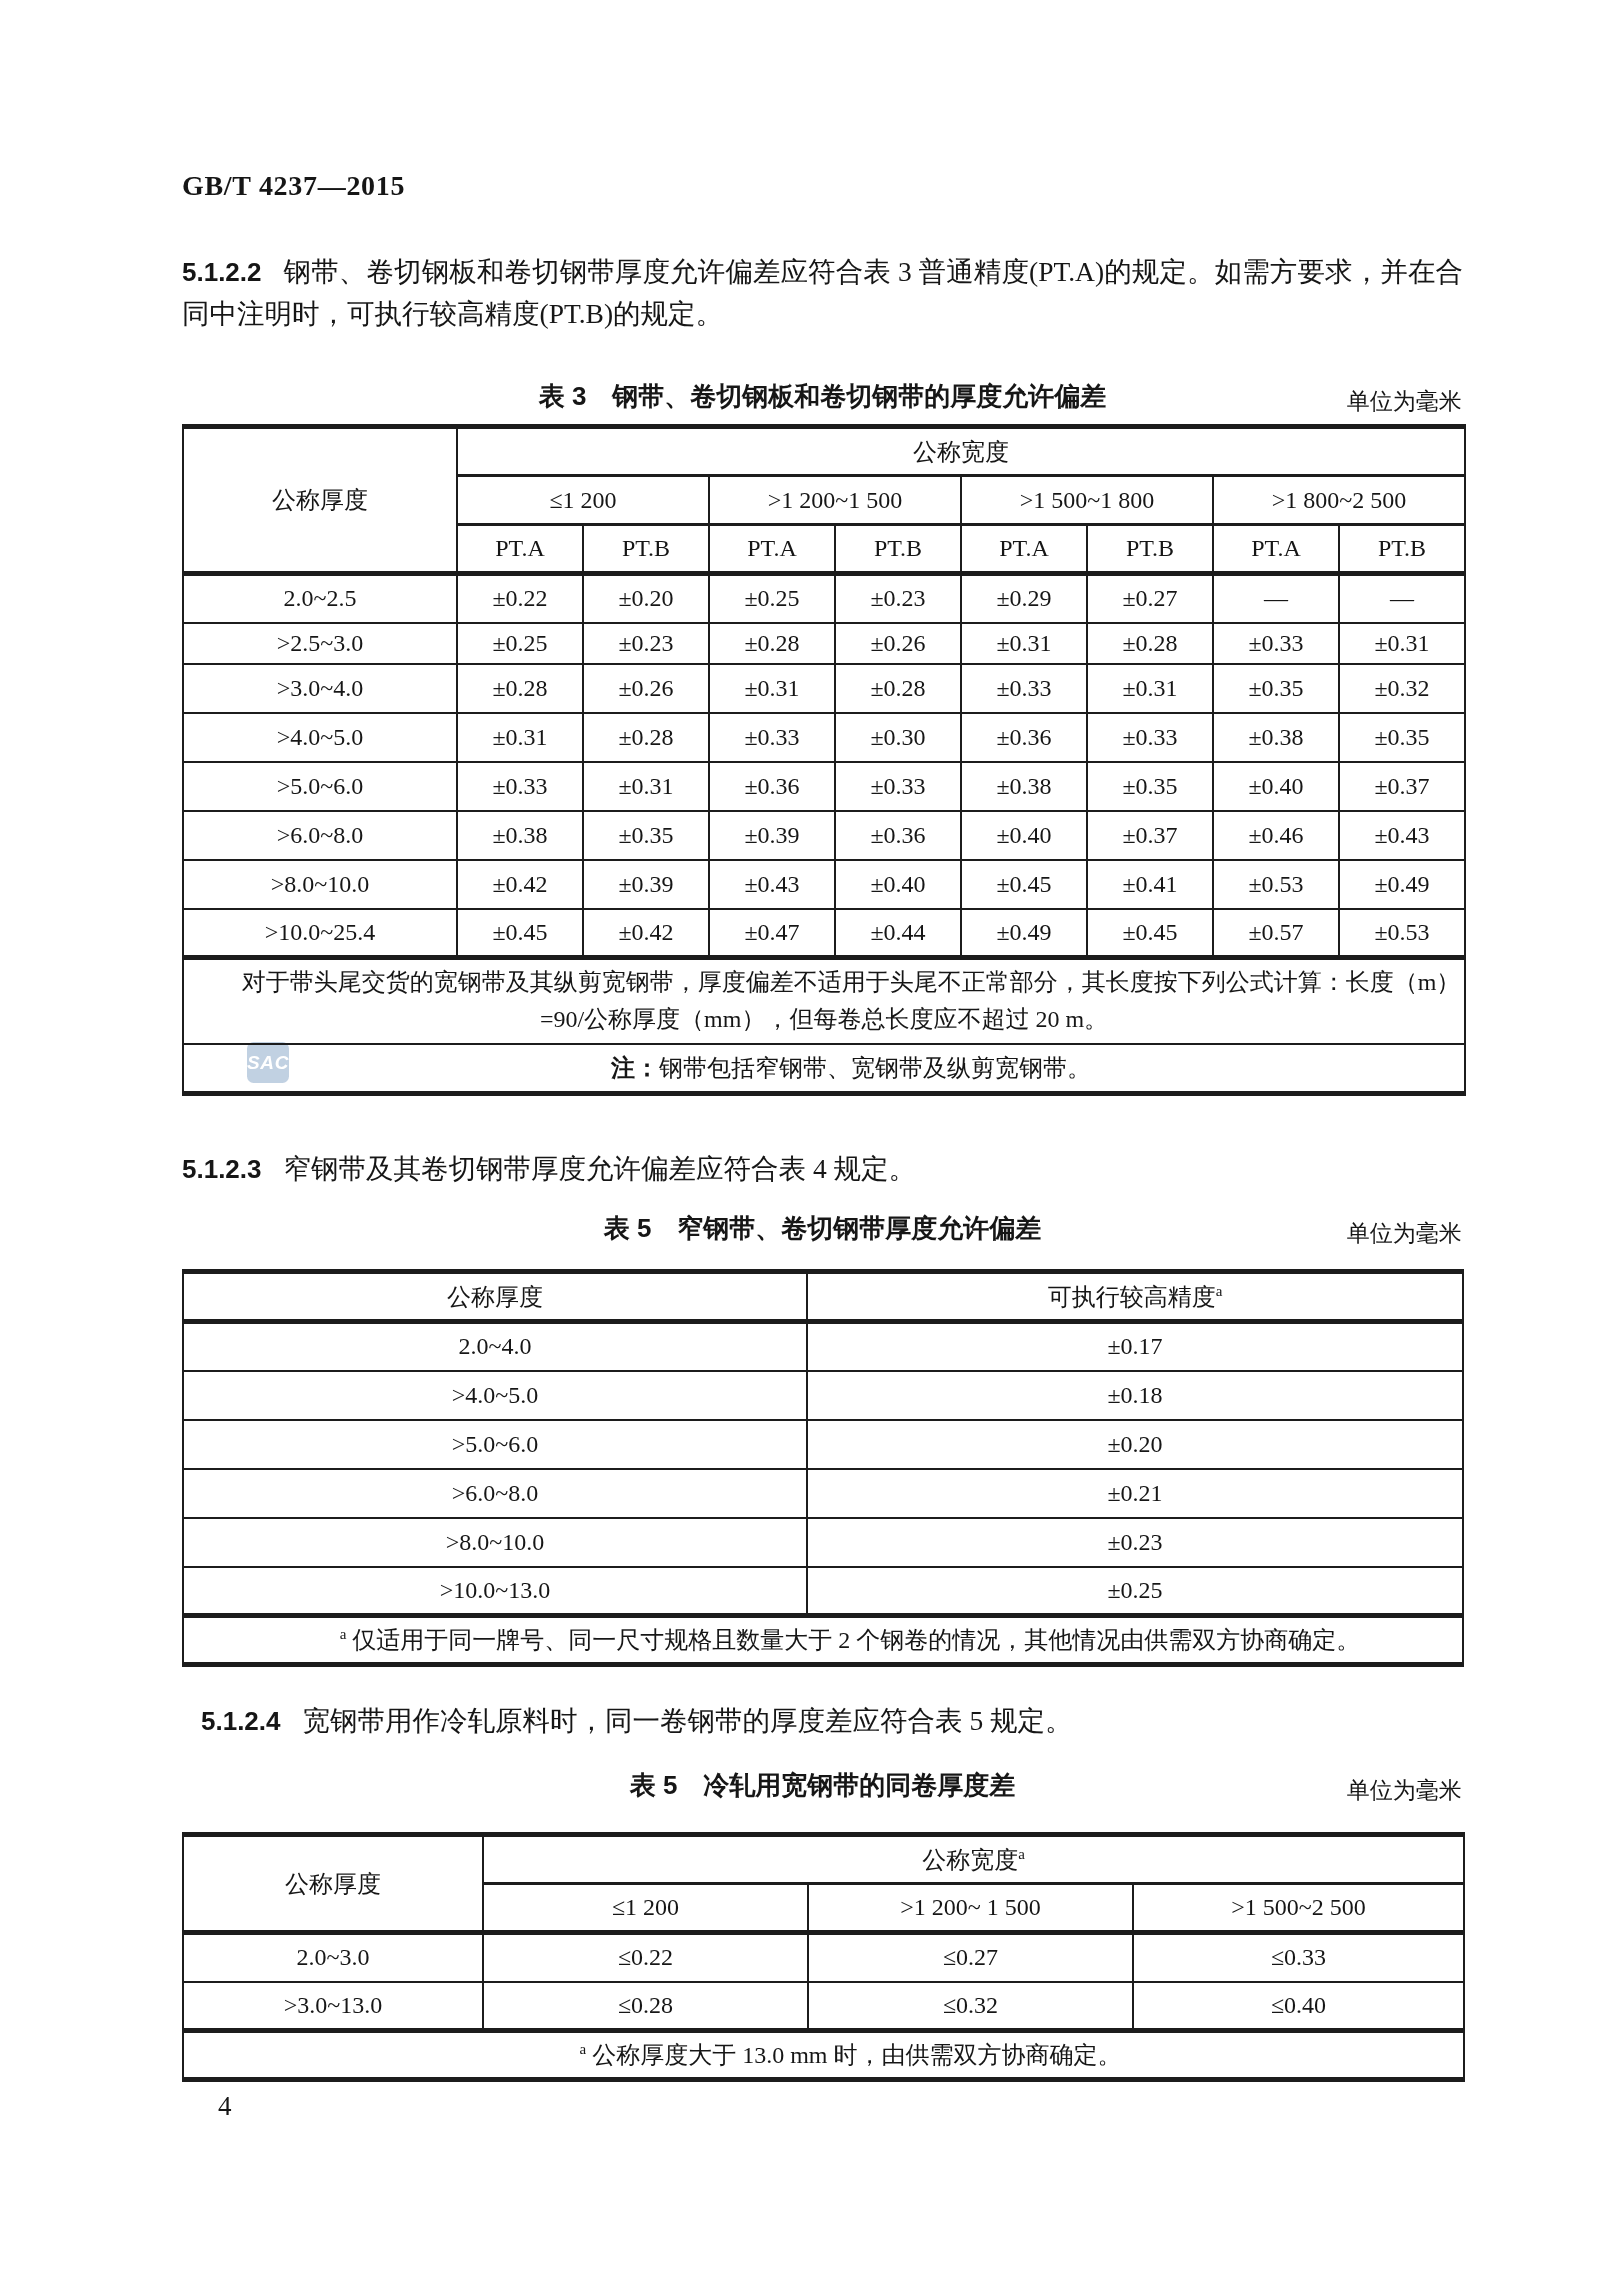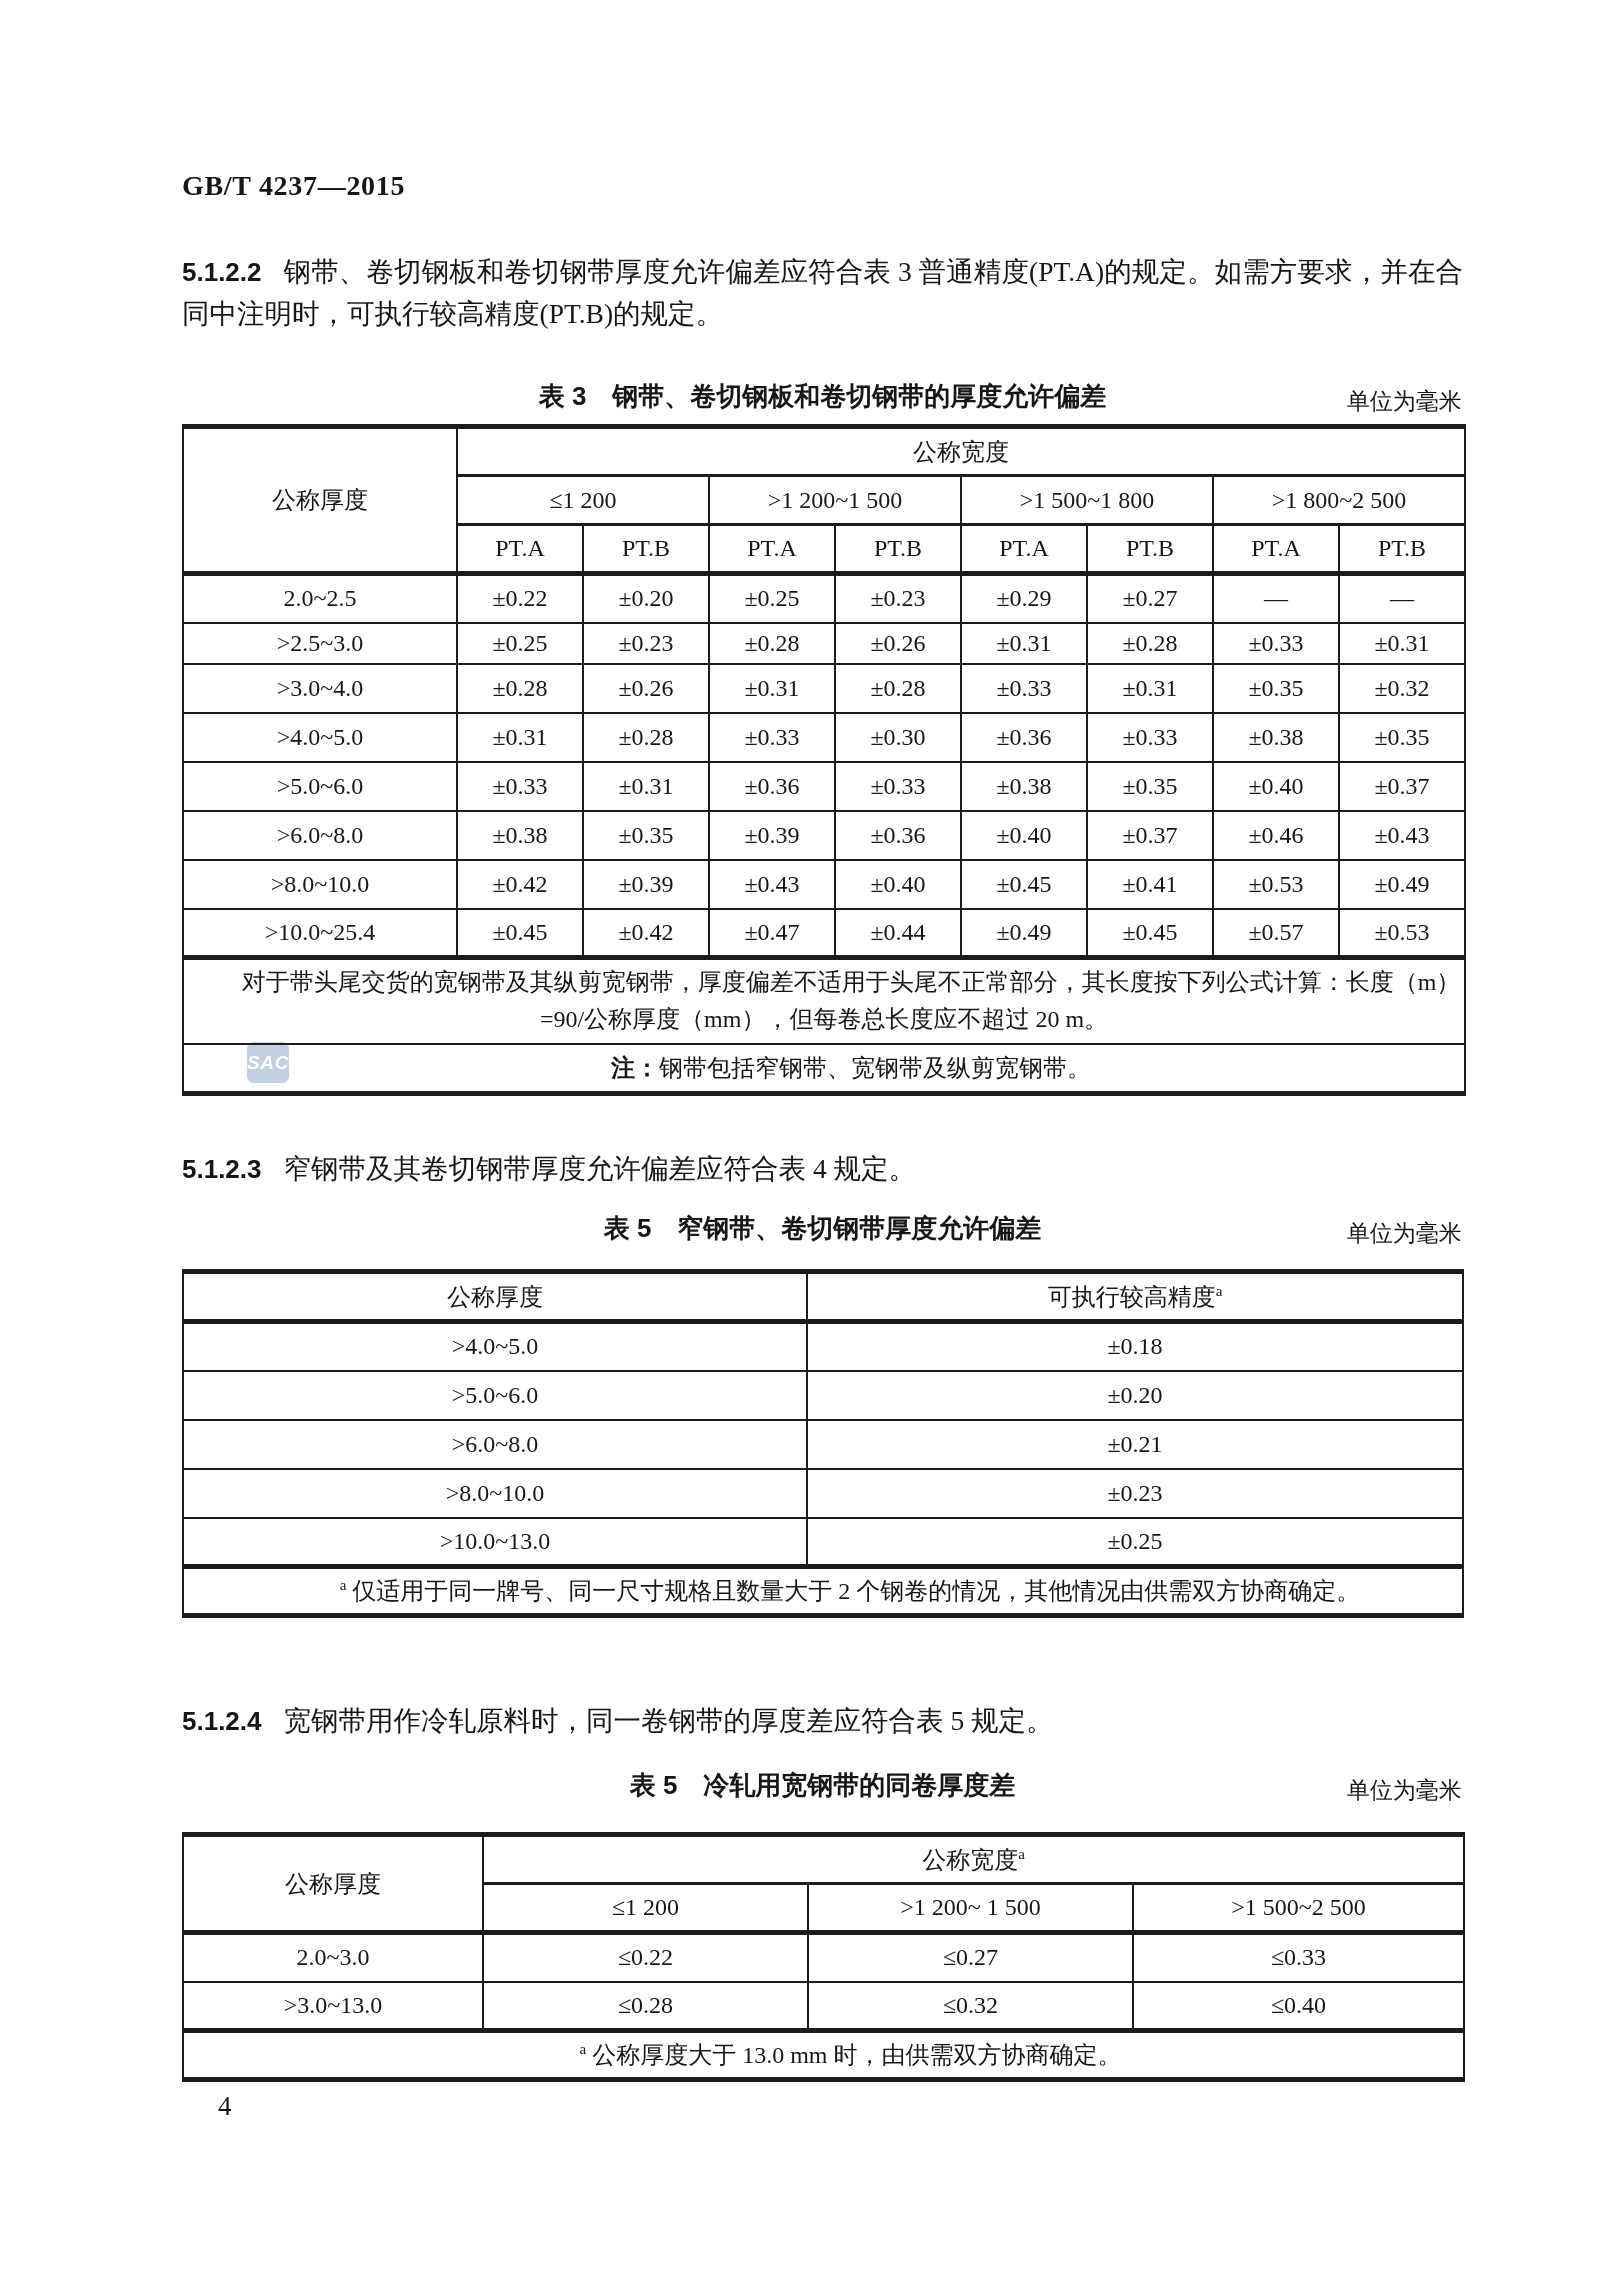--- a/index.html
+++ b/index.html
@@ -249,20 +249,24 @@
       <colgroup>
         <col style="width:624px;">
           <col style="width:656px;">
       </colgroup>
       <tbody>
           <tr style="height:50px;">
         <td class="b-bot-thick">公称厚度</td>
         <td class="b-bot-thick"><span>可执行较高精度</span><sup>a</sup></td>
       </tr>
       <tr style="height:49px;">
+        <td>2.0~4.0</td>
+        <td>±0.17</td>
+      </tr>
+      <tr style="height:49px;">
         <td>&gt;4.0~5.0</td>
         <td>±0.18</td>
       </tr>
       <tr style="height:49px;">
         <td>&gt;5.0~6.0</td>
         <td>±0.20</td>
       </tr>
       <tr style="height:49px;">
         <td>&gt;6.0~8.0</td>
         <td>±0.21</td>
@@ -276,21 +280,21 @@
         <td>±0.25</td>
       </tr>
       <tr style="height:49px;">
         <td colspan="2" class="note-cell b-top-thick">
           <span class="indent"><sup>a</sup>&nbsp;<span>仅适用于同一牌号、同一尺寸规格且数量大于 2 个钢卷的情况，其他情况由供需双方协商确定。</span></span>
         </td>
       </tr>
     </tbody>
       </table>
 
-    <div class="abs para" style="top:1700px;">
+    <div class="abs para" style="top:1700px;margin-left:19px;">
       <span class="clause-num">5.1.2.4</span><span>宽钢带用作冷轧原料时，同一卷钢带的厚度差应符合表 5 规定。</span>
     </div>
 
     <div class="abs caption-row" style="top:1768px;">
       <span class="caption">表 5　冷轧用宽钢带的同卷厚度差</span>
       <span class="unit">单位为毫米</span>
     </div>
 
     <table class="gb" style="top:1832px;">
       <colgroup>

